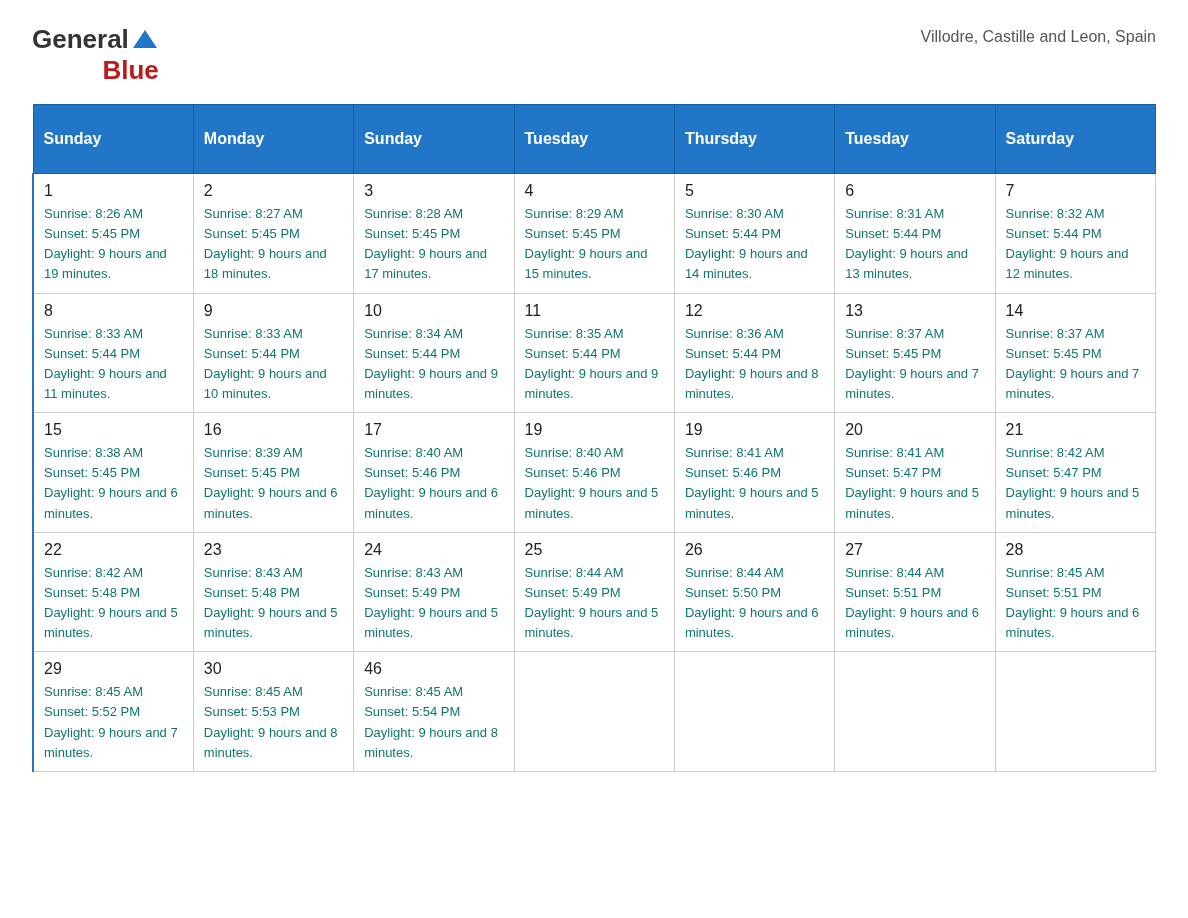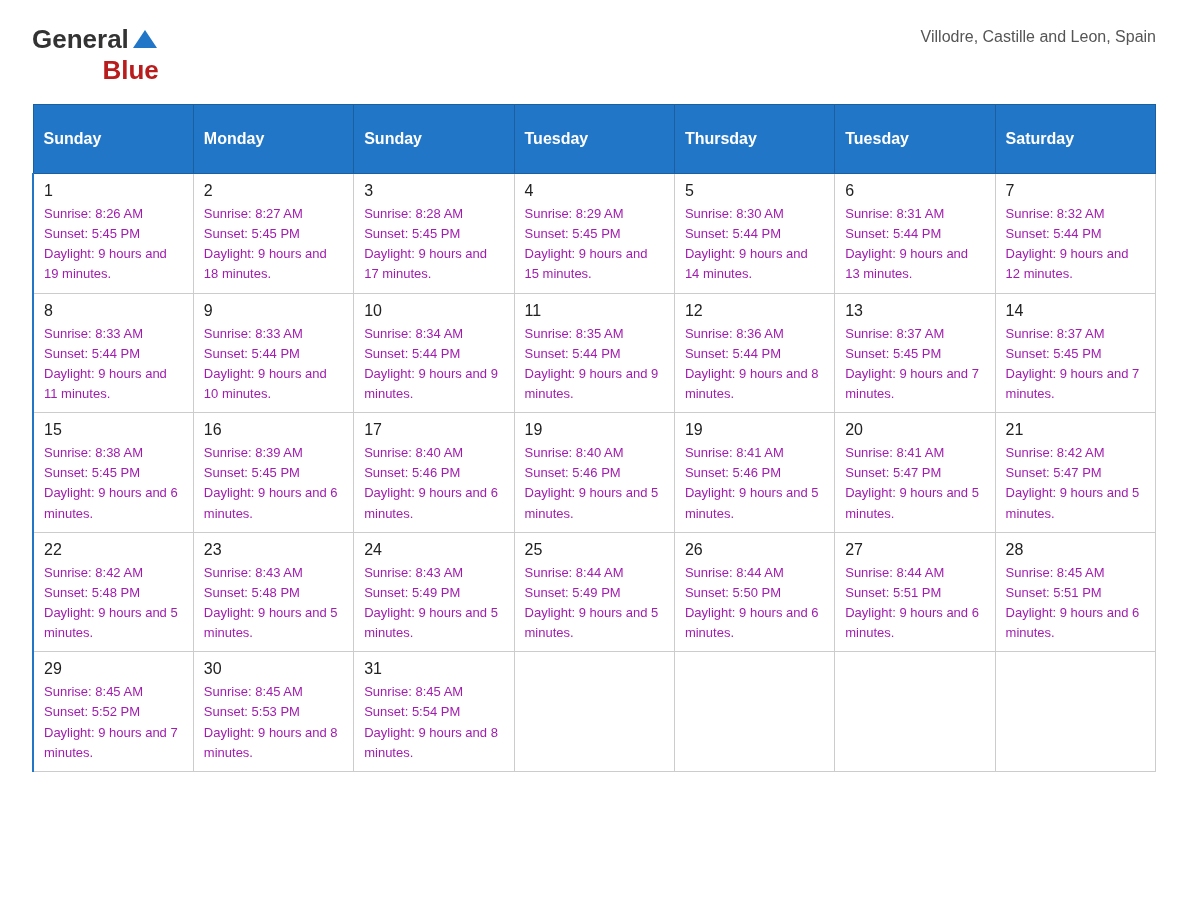--- a/index.html
+++ b/index.html
@@ -79,21 +79,21 @@
       color: #222;
     }
     .day-number {
       font-size: 16px;
       font-weight: normal;
       display: block;
       margin-bottom: 4px;
     }
     .day-info {
       font-size: 13px;
-      color: #a21caf;
+      color: #0f766e;
       line-height: 1.55;
     }
     .empty-cell {
       background: #fff;
     }
     .calendar-table tr td {
       background: #fff;
     }
     
     .week-row td:first-child {
@@ -254,21 +254,21 @@
       <tr class="week-row">
         <td>
         <span class="day-number">29</span>
         <span class="day-info">Sunrise: 8:45 AM<br>Sunset: 5:52 PM<br>Daylight: 9 hours and 7 minutes.</span>
       </td>
         <td>
         <span class="day-number">30</span>
         <span class="day-info">Sunrise: 8:45 AM<br>Sunset: 5:53 PM<br>Daylight: 9 hours and 8 minutes.</span>
       </td>
         <td>
-        <span class="day-number">31</span>
+        <span class="day-number">46</span>
         <span class="day-info">Sunrise: 8:45 AM<br>Sunset: 5:54 PM<br>Daylight: 9 hours and 8 minutes.</span>
       </td>
         <td class="empty-cell"></td>
         <td class="empty-cell"></td>
         <td class="empty-cell"></td>
         <td class="empty-cell"></td>
       </tr>
     </tbody>
 </table>
 

